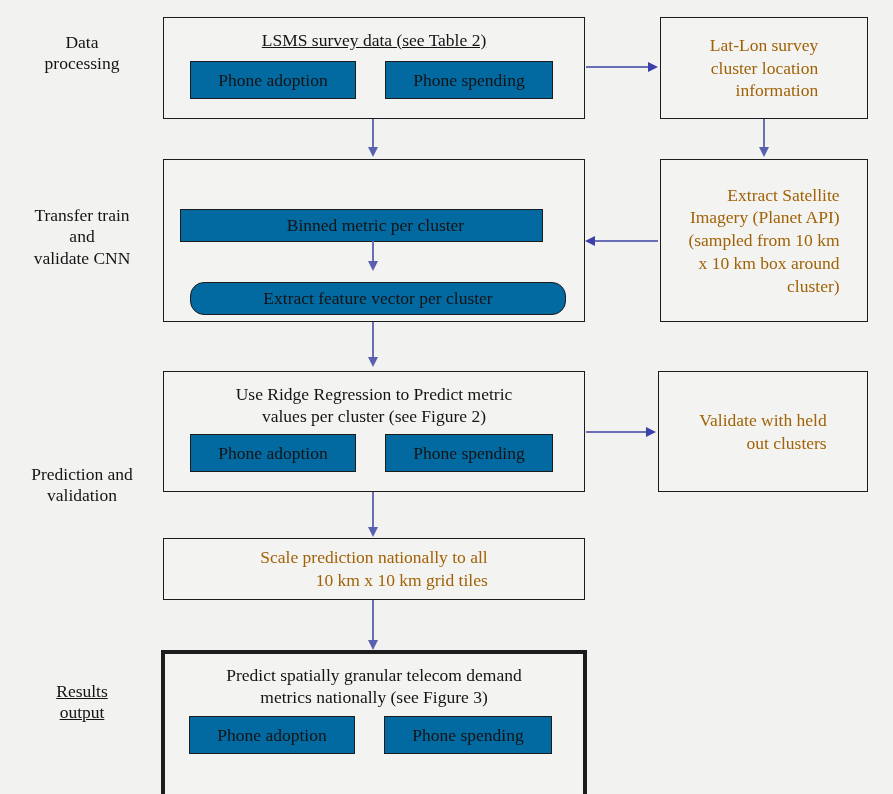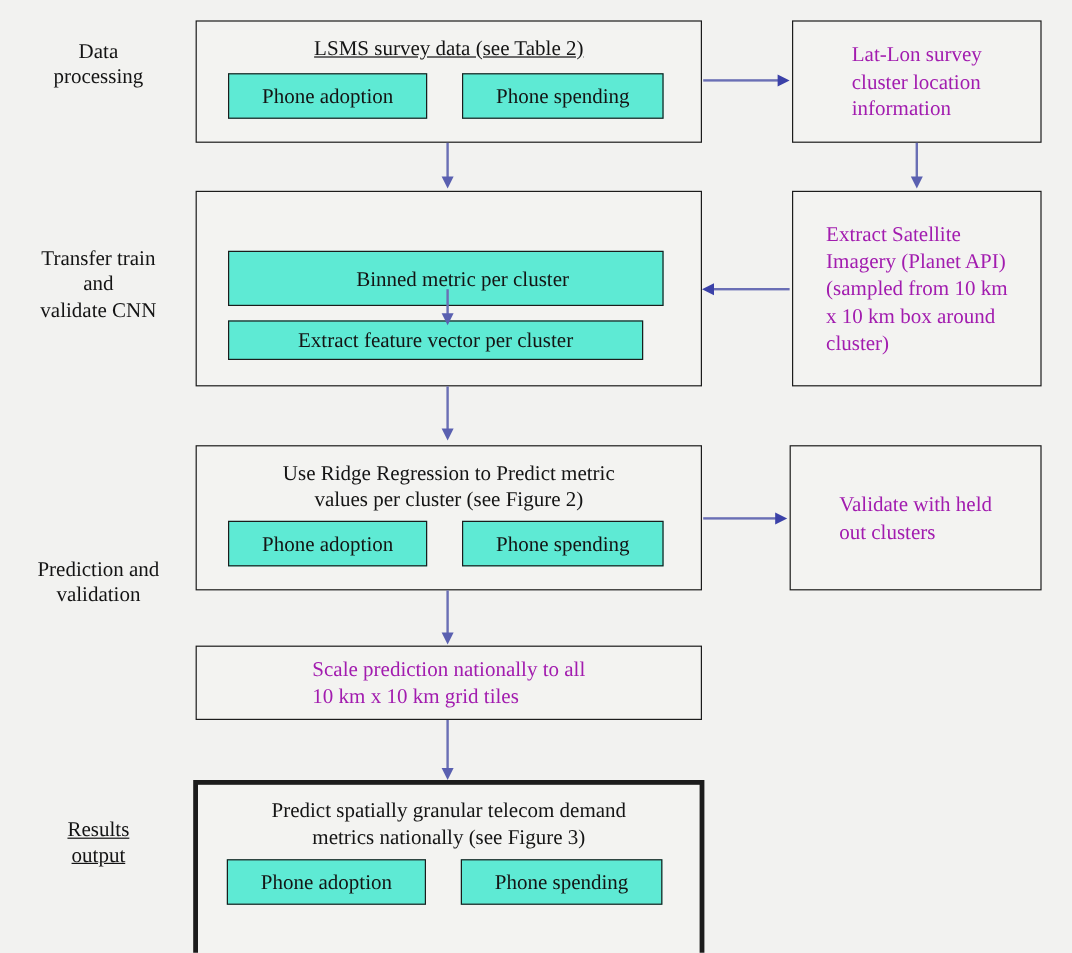--- a/index.html
+++ b/index.html
@@ -55,33 +55,33 @@
     white-space: pre-line;
   }
 
   
   .box-center {
     position: absolute;
     left: 0; right: 0; top: 0; bottom: 0;
     display: flex;
     align-items: center;
     justify-content: center;
-    text-align: left;
+    text-align: right;
     font-size: 17.5px;
     line-height: 1.30;
     white-space: pre-line;
-    color: #a21caf;
+    color: #a16207;
     padding: 0 6px;
     box-sizing: border-box;
   }
 
   
   .subbox {
     position: absolute;
-    background: #5eead4;
+    background: #0369a1;
     border: 1.4px solid #1c1c1c;
     box-sizing: border-box;
     display: flex;
     align-items: center;
     justify-content: center;
     font-size: 17.5px;
     line-height: 1.2;
     color: #141414;
     text-align: center;
   }
@@ -152,22 +152,22 @@
   <div class="hline" style="left:586px; top:66px; width:64px;"></div>
   <div class="arrow-right" style="left:648px; top:61.5px;"></div>
 
   <div class="vline" style="left:372px; top:119px; height:29px;"></div>
   <div class="arrow-down" style="left:367.5px; top:147px;"></div>
 
   <div class="vline" style="left:763px; top:119px; height:29px;"></div>
   <div class="arrow-down" style="left:758.5px; top:147px;"></div>
 
   <div class="box thin" style="left:163px; top:159px; width:422px; height:163px;">
-    <div class="subbox" style="left:26px; top:49px; width:363px; height:46px;padding-left:28px;">Binned metric per cluster</div>
-    <div class="subbox" style="left:26px; top:107px; width:346px; height:33px;">Extract feature vector per cluster</div>
+    <div class="subbox" style="left:16px; top:49px; width:363px; height:33px;padding-left:28px;">Binned metric per cluster</div>
+    <div class="subbox" style="left:26px; top:122px; width:376px; height:33px;border-radius:14px;">Extract feature vector per cluster</div>
   </div>
 
   <div class="vline" style="left:372px; top:241px; height:22px;"></div>
   <div class="arrow-down" style="left:367.5px; top:261px;"></div>
 
   <div class="box medium" style="left:660px; top:159px; width:208px; height:163px;">
     <div class="box-center">Extract Satellite
 Imagery (Planet API)
 (sampled from 10 km
 x 10 km box around

